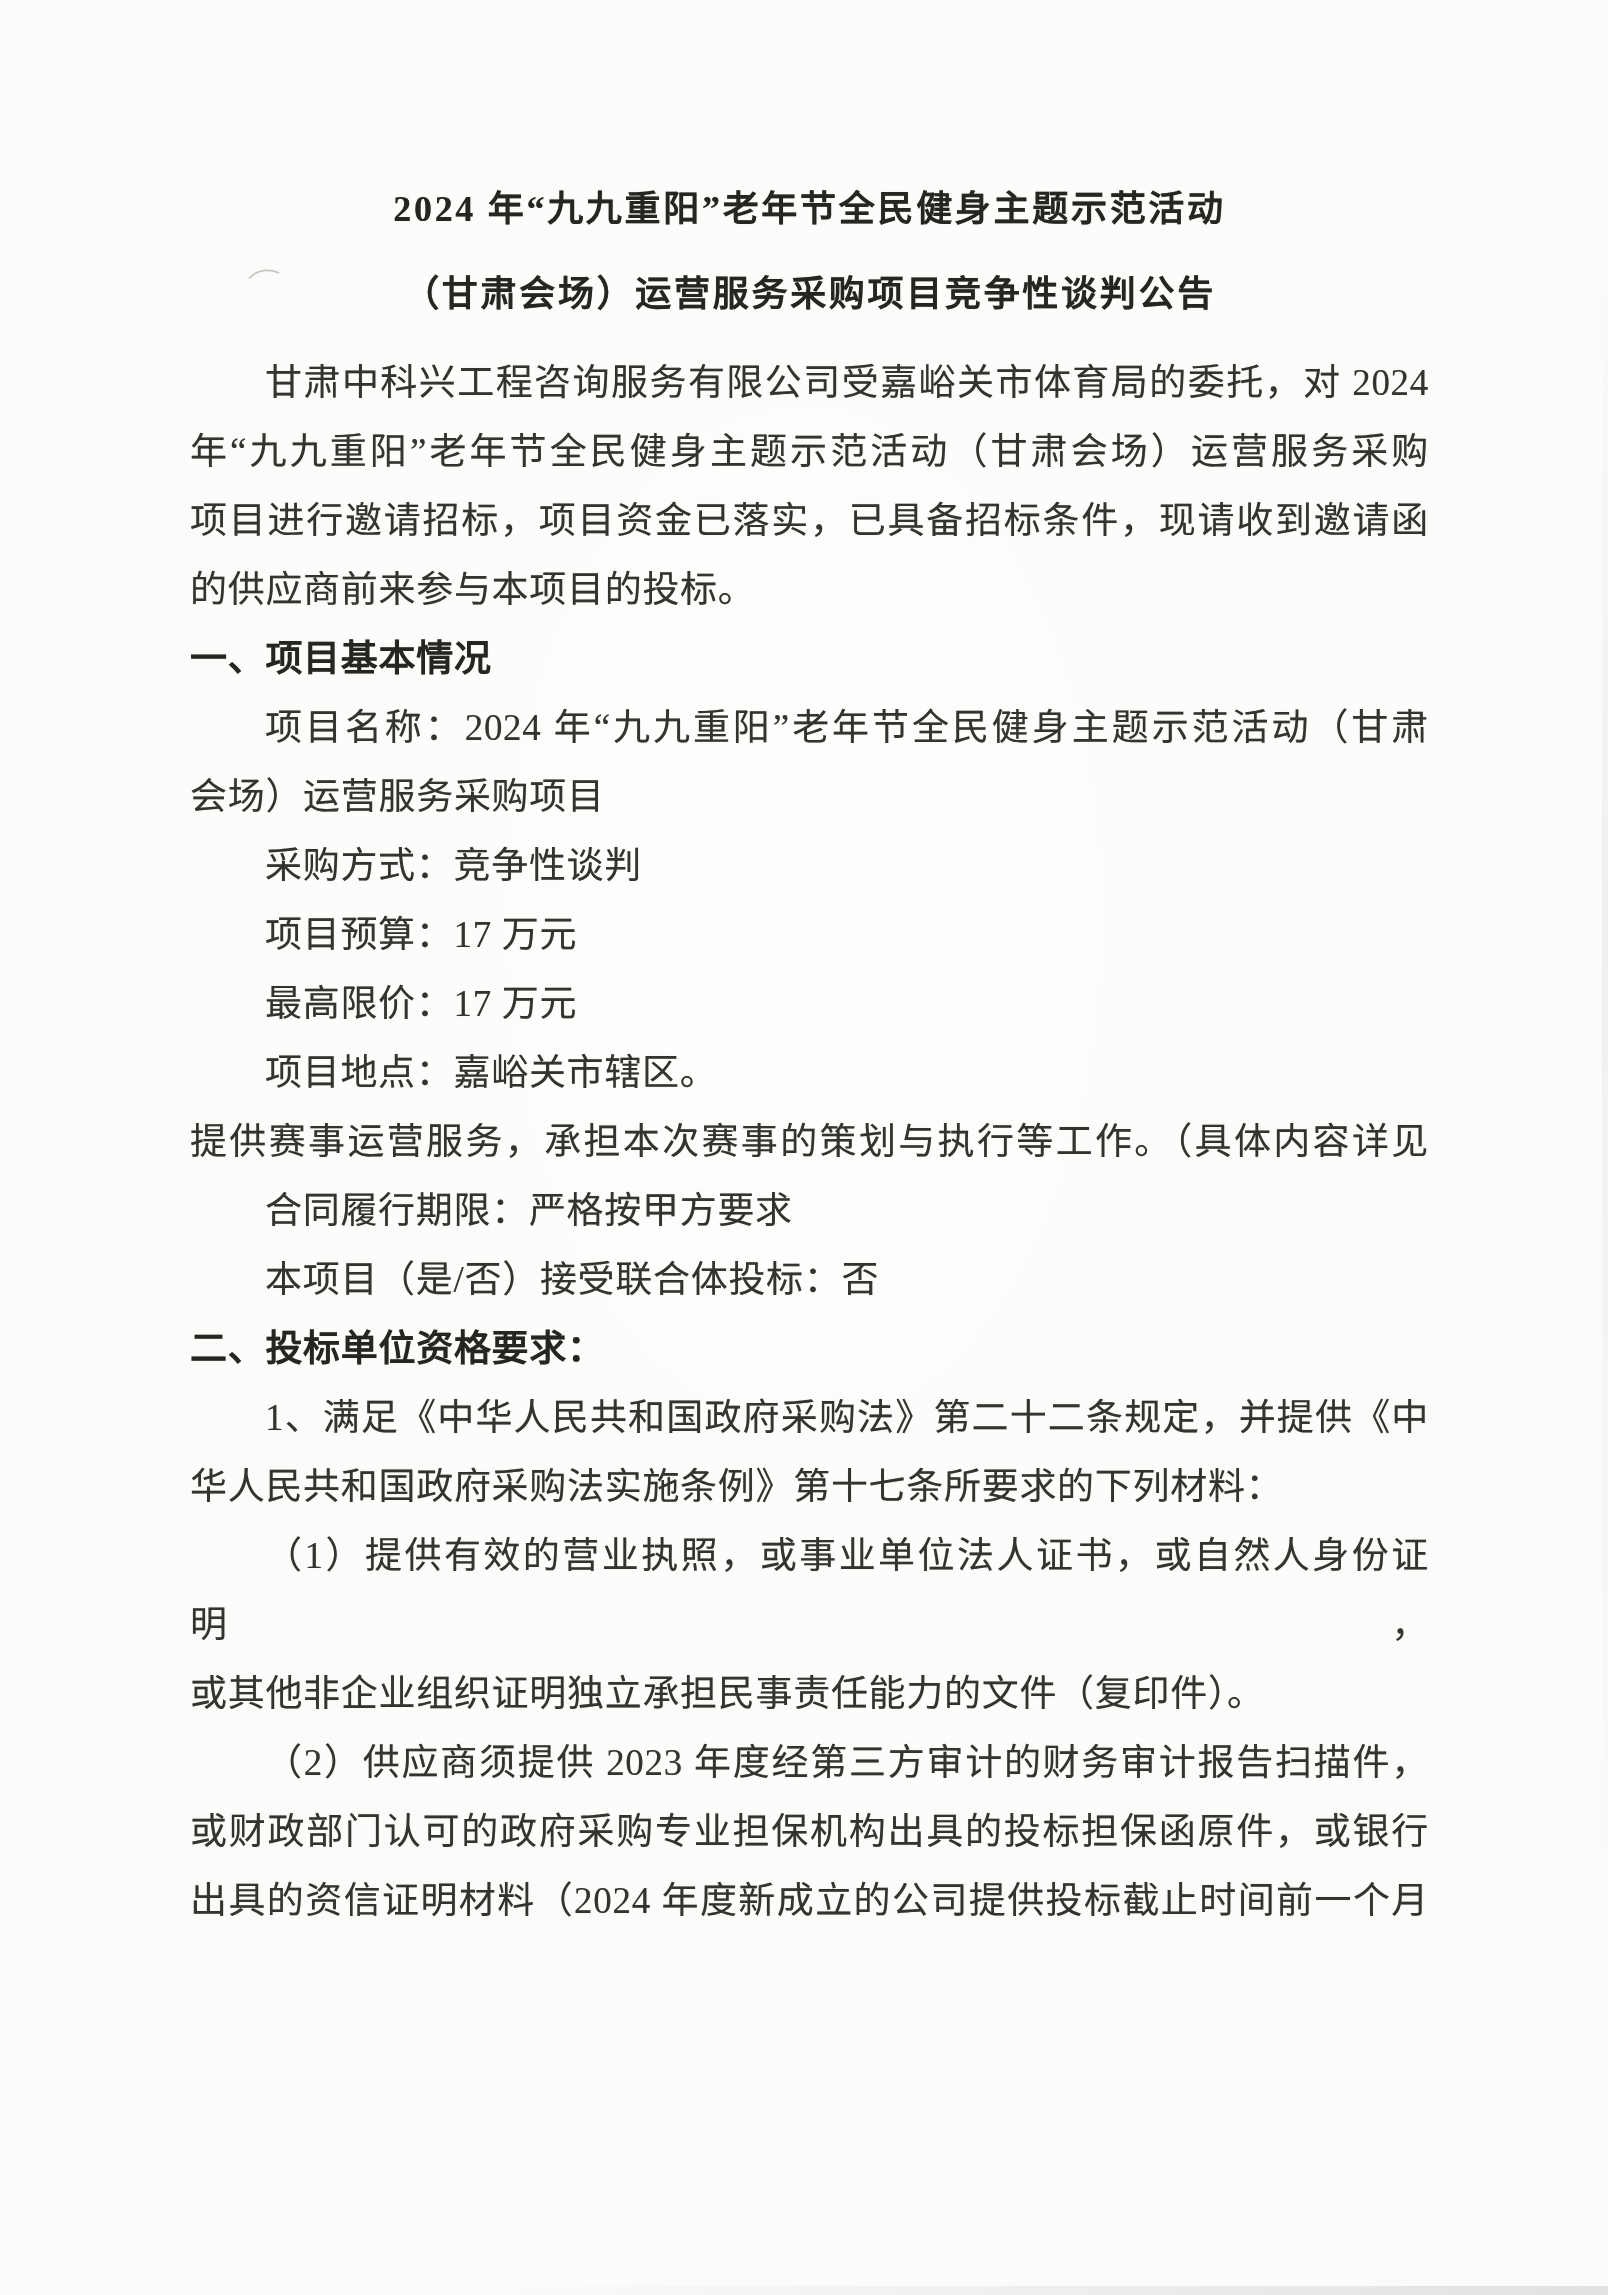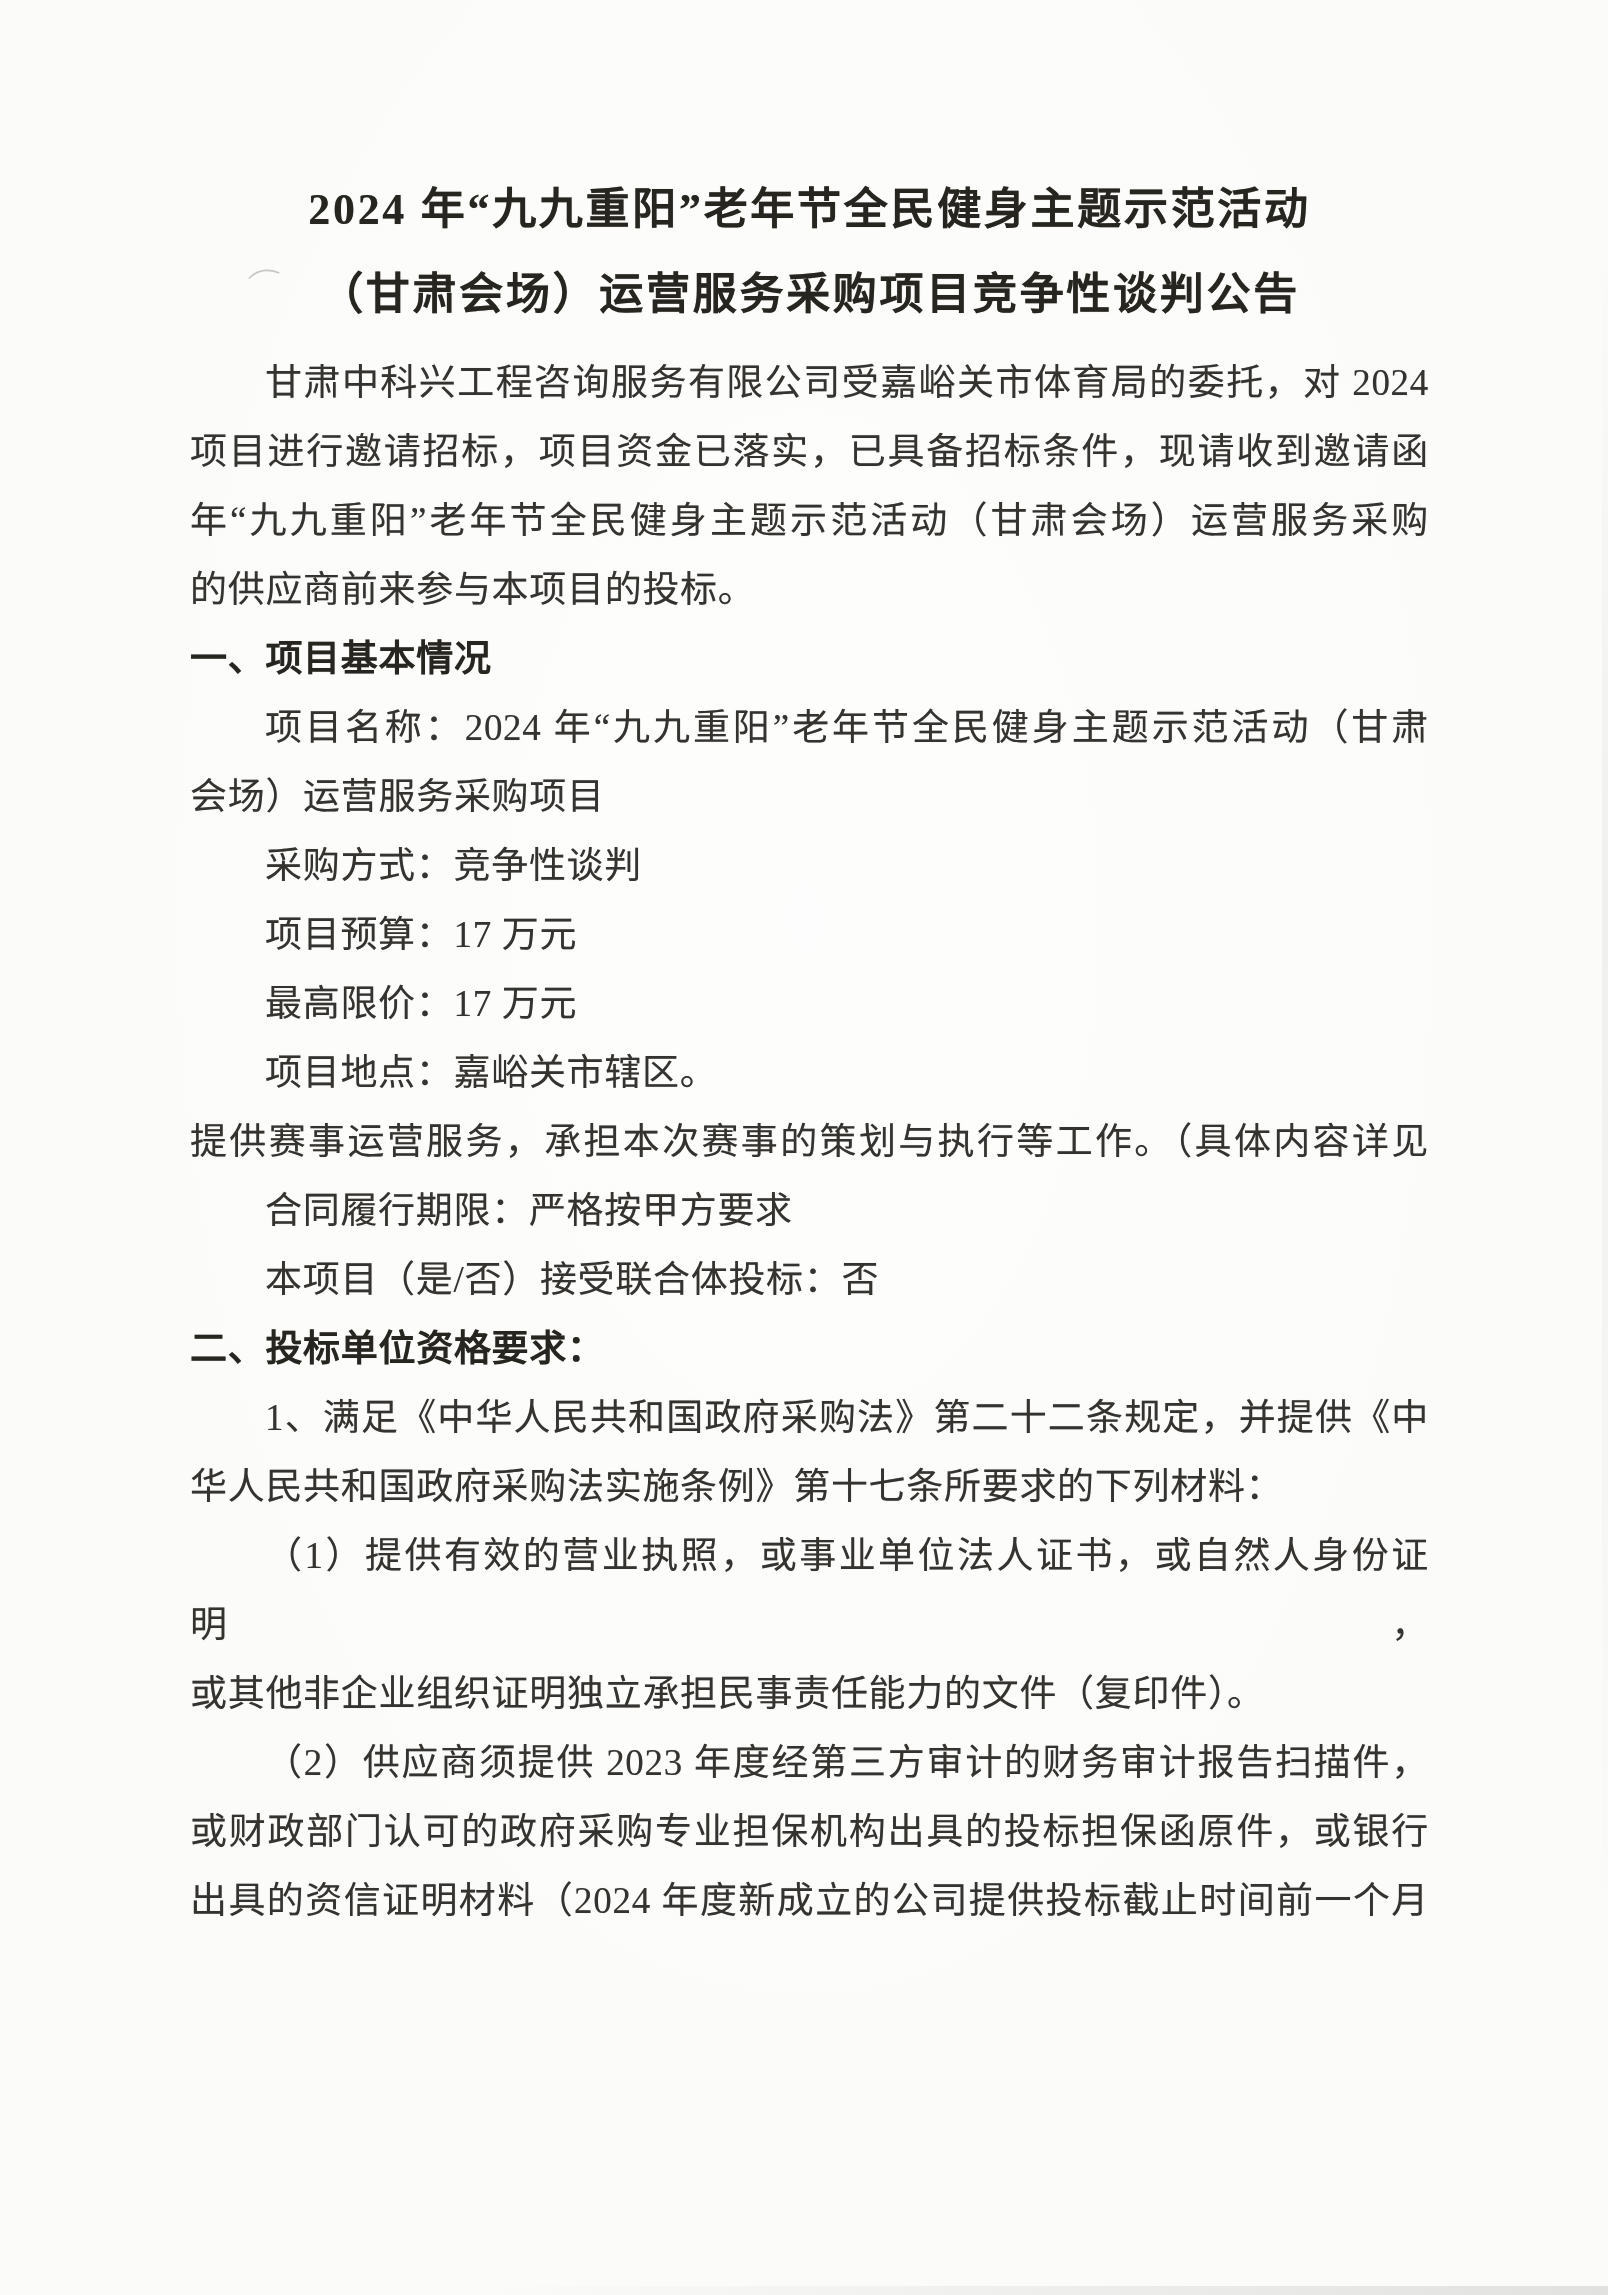--- a/index.html
+++ b/index.html
@@ -33,21 +33,21 @@
     right: 0; top: 0;
     width: 6.7px; height: 100%;
     background: linear-gradient(to bottom, rgba(0,0,0,0) 10%, rgba(90,90,88,0.07) 40%, rgba(0,0,0,0) 85%);
   }
   .title-block {
     text-align: center;
     font-weight: bold;
     color: #27251f;
   }
   .title-line {
-    font-size: 44px;
+    font-size: 36px;
     line-height: 85px;
     letter-spacing: 2.7px;
     text-shadow: 0 0 0.7px rgba(30,28,24,0.45);
     white-space: nowrap;
   }
   .body-block {
     margin-top: 10.7px;
     font-size: 37px;
     line-height: 69px;
     letter-spacing: 0.7px;
@@ -91,22 +91,22 @@
   </svg>
 
   <div class="title-block">
     <div class="title-line">2024 年“九九重阳”老年节全民健身主题示范活动</div>
     <div class="title-line">（甘肃会场）运营服务采购项目竞争性谈判公告</div>
   </div>
 
   <div class="body-block">
 
   <div class="line indent-2 fill">甘肃中科兴工程咨询服务有限公司受嘉峪关市体育局的委托，对 2024</div>
+      <div class="line fill">年“九九重阳”老年节全民健身主题示范活动（甘肃会场）运营服务采购</div>
       <div class="line fill">项目进行邀请招标，项目资金已落实，已具备招标条件，现请收到邀请函</div>
-      <div class="line fill">年“九九重阳”老年节全民健身主题示范活动（甘肃会场）运营服务采购</div>
       <div class="line">的供应商前来参与本项目的投标。</div>
       <div class="line bold">一、项目基本情况</div>
       <div class="line indent-2 fill">项目名称：2024 年“九九重阳”老年节全民健身主题示范活动（甘肃</div>
       <div class="line">会场）运营服务采购项目</div>
       <div class="line indent-2">采购方式：竞争性谈判</div>
       <div class="line indent-2">项目预算：17 万元</div>
       <div class="line indent-2">最高限价：17 万元</div>
       <div class="line indent-2">项目地点：嘉峪关市辖区。</div>
       <div class="line fill">提供赛事运营服务，承担本次赛事的策划与执行等工作。（具体内容详见</div>
       <div class="line indent-2">合同履行期限：严格按甲方要求</div>

